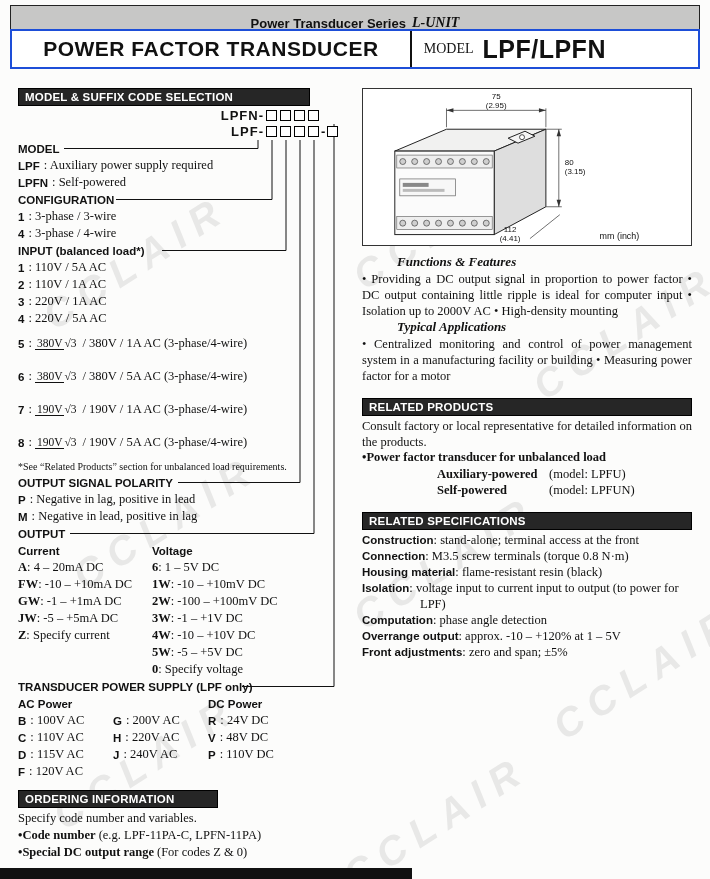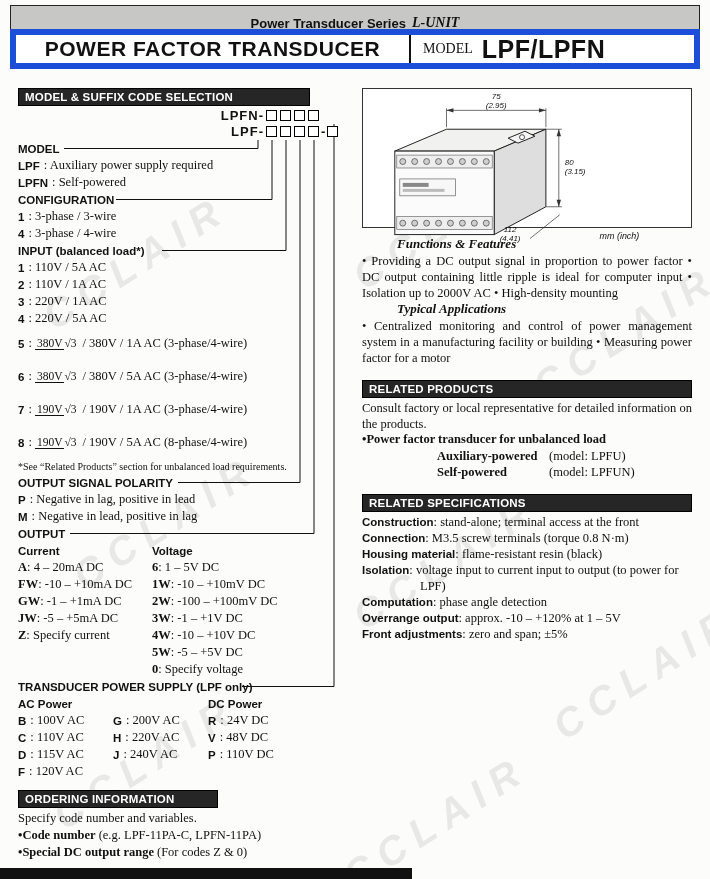--- a/index.html
+++ b/index.html
@@ -13,21 +13,21 @@
         font-size:40px; letter-spacing:10px; color:rgba(130,130,130,0.16);
         transform:rotate(-33deg); pointer-events:none; white-space:nowrap; z-index:0; }
 
   
   .banner { position:absolute; left:10px; top:5px; width:690px; height:36px; background:#c7c7c6;
             border:1px solid #222; display:flex; align-items:center; justify-content:center;
             font-family:"Liberation Sans", sans-serif; font-weight:bold; font-size:13px; z-index:2; }
   .banner .series-name { font-family:"Liberation Serif", serif; font-style:italic; margin-left:6px; font-size:14px; }
 
   
-  .titlebar { position:absolute; left:10px; top:29px; width:690px; height:40px; border:6px solid #1d4ed8;
+  .titlebar { position:absolute; left:10px; top:29px; width:690px; height:40px; border:2px solid #1d4ed8;
               display:flex; background:#fff; z-index:2; }
   .title-left { flex:1.45; display:flex; align-items:center; justify-content:center; border-right:2px solid #111;
                 font-family:"Liberation Sans", sans-serif; font-weight:bold; font-size:21px; letter-spacing:0.5px; }
   .title-right { flex:1; display:flex; align-items:center; padding-left:12px; gap:9px; }
   .model-label { font-size:14px; }
   .model-value { font-family:"Liberation Sans", sans-serif; font-weight:bold; font-size:25px; letter-spacing:0.5px; }
 
   
   .left-col  { position:absolute; left:18px;  top:88px; width:330px; z-index:1; }
   .right-col { position:absolute; left:362px; top:88px; width:330px; z-index:1; font-size:12.5px; }
@@ -60,22 +60,22 @@
   .two-col-row .c1 { width:134px; display:flex; align-items:center; }
   .two-col-row .c2 { flex:1; display:flex; align-items:center; }
   .tbl-h { font-family:"Liberation Sans", sans-serif; font-weight:bold; font-size:11.5px; }
   .aux-row { display:flex; height:17px; font-size:12.5px; align-items:center; }
   .aux-row .a1, .aux-row .a2 { width:95px; display:flex; align-items:center; }
   .aux-row .a3 { flex:1; display:flex; align-items:center; }
   .aux-h { display:flex; height:17px; align-items:center; }
   .aux-h .h1 { width:190px; }
 
   
-  .img-box { height:140px; border:1px solid #333; margin-bottom:8px; background:#fff;
-             display:flex; justify-content:center;font-style:italic; }
+  .img-box { height:158px; border:1px solid #333; margin-bottom:8px; background:#fff;
+             display:flex; justify-content:center; }
   .dim { font-family:"Liberation Sans", sans-serif; font-size:8px; fill:#111; }
   .dim-unit { font-family:"Liberation Sans", sans-serif; font-size:9px; fill:#111; }
   .ff-h { height:17px; font-weight:bold; font-style:italic; font-size:13px;margin-left:35px; }
   .para { text-align:justify; line-height:16px; }
   .rp-bullet { height:16px; font-weight:bold; font-size:12.5px; }
   .rp-row { display:flex; height:16px; padding-left:75px; align-items:center; }
   .rp-row b { font-family:"Liberation Serif", serif; font-weight:bold; font-size:12.5px; width:112px; }
   .spec { line-height:16px; padding-left:58px; text-indent:-58px; }
   .spec b { font-family:"Liberation Sans", sans-serif; font-size:11.5px; }
 
@@ -203,21 +203,21 @@
         </span>
       <span class="gap-s">/ 190V / 1A AC (3-phase/4-wire)</span>
     </div>
     <div class="frac-item">
       <b class="code">8</b>
         <span>:</span>
       <span class="frac">
           <span class="num">190V</span>
           <span class="den">√3</span>
         </span>
-      <span class="gap-s">/ 190V / 5A AC (8-phase/4-wire)</span>
+      <span class="gap-s">/ 190V / 5A AC (3-phase/4-wire)</span>
     </div>
 
     <div class="footnote">*See “Related Products” section for unbalanced load requirements.</div>
 
     <div class="cat-h">OUTPUT SIGNAL POLARITY</div>
     <div class="item">
         <b>P</b>
         <span>: Negative in lag, positive in lead</span>
       </div>
     <div class="item">

